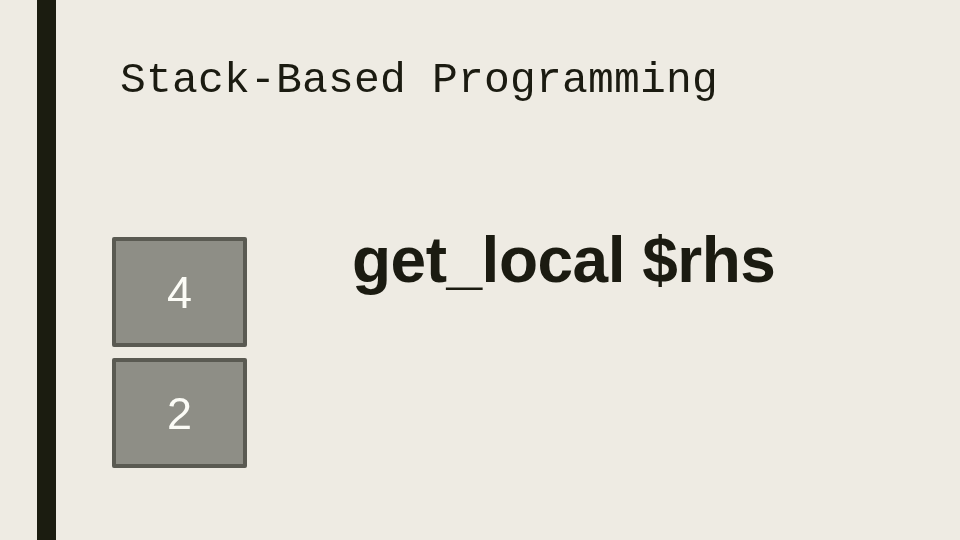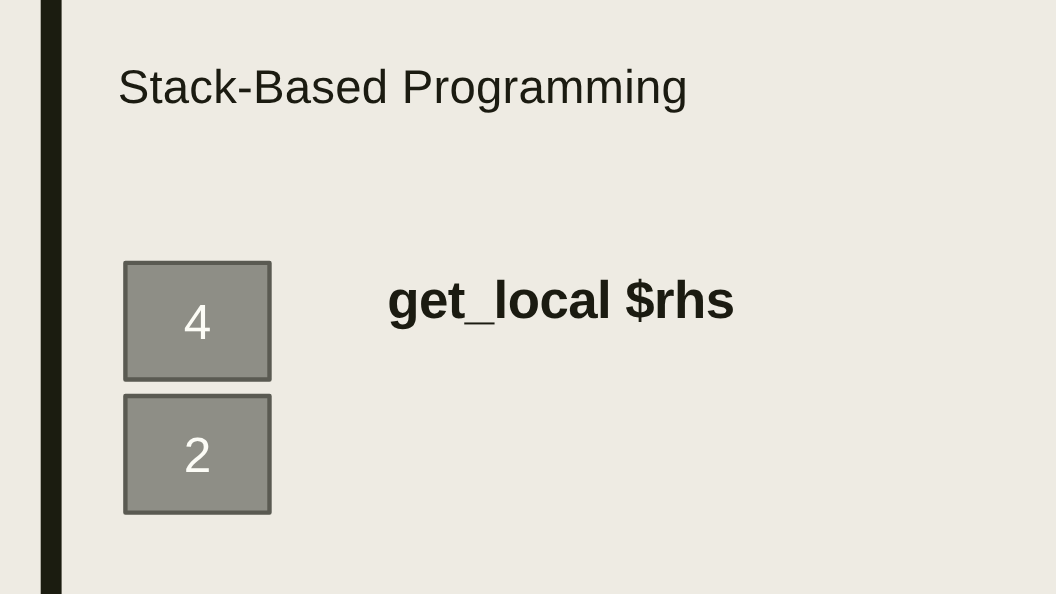--- a/index.html
+++ b/index.html
@@ -23,24 +23,24 @@
   .accent-bar {
     position: absolute;
     left: 37px;
     top: 0;
     width: 19px;
     height: 540px;
     background: #1B1C10;
   }
   .title {
     position: absolute;
-    left: 107px;
+    left: 120px;
     top: 59px;
     margin: 0;
-    font-family: Liberation Sans, sans-serif;
+    font-family: Liberation Mono, monospace;
     font-weight: 400;
     font-size: 43px;
     line-height: 1;
     letter-spacing: 0.2px;
     color: #1B1B11;
     white-space: nowrap;
   }
   .stack {
     position: absolute;
     left: 112px;
@@ -63,24 +63,24 @@
   .stack-value {
     font-family: "Liberation Sans", sans-serif;
     font-weight: 400;
     font-size: 45px;
     line-height: 1;
     color: #FCFCF6;
   }
   .instruction {
     position: absolute;
     left: 352px;
-    top: 250px;
+    top: 228px;
     font-family: "Liberation Sans", sans-serif;
     font-weight: 700;
-    font-size: 48px;
+    font-size: 64px;
     line-height: 1;
     letter-spacing: -0.5px;
     color: #1B1B11;
     white-space: nowrap;
   }
 </style>
 </head>
 <body>
 
 <div class="slide">

